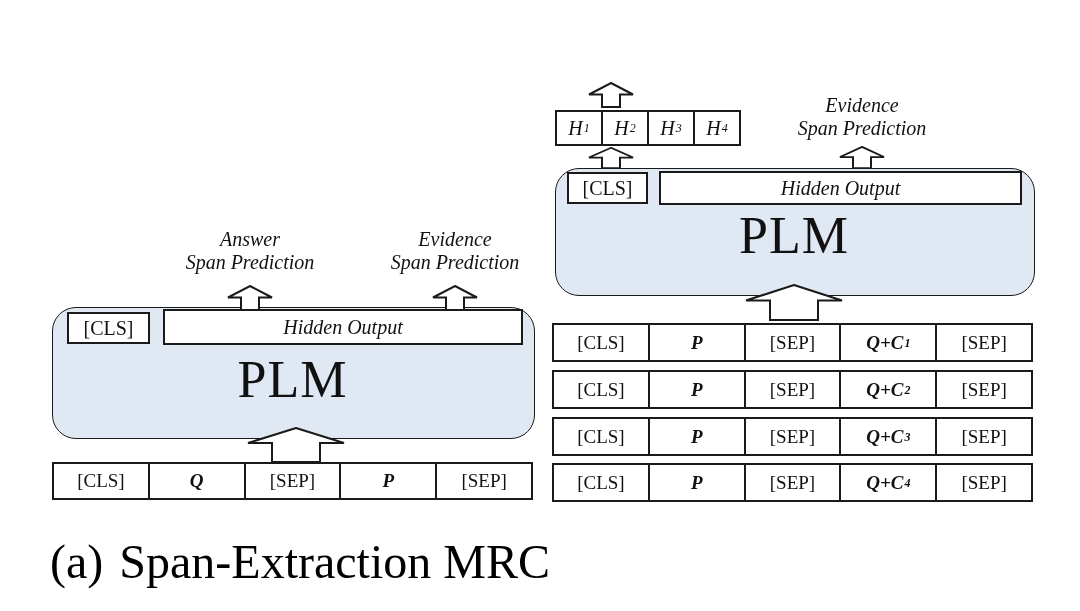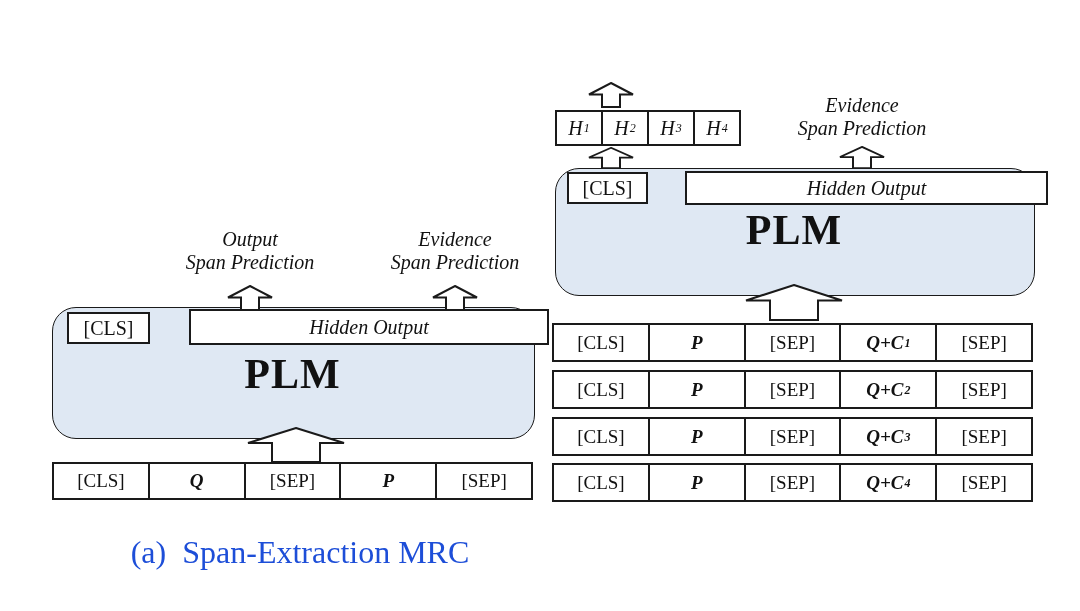--- a/index.html
+++ b/index.html
@@ -9,54 +9,54 @@
   }
   .plmbox {
     position:absolute; background:var(--plm-fill,#dfe8f3);
     border:1.6px solid var(--line,#1a1a1a); border-radius:24px; z-index:1;
   }
   .wbox {
     position:absolute; background:#fff; border:2px solid var(--line,#1a1a1a);
     display:flex; align-items:center; justify-content:center;
     font-size:20px; z-index:2; box-sizing:border-box;
   }
-  .hidden-label { font-style:italic;margin-left:26px; }
+  .hidden-label { font-style:italic; }
   .plm-text {
-    position:absolute; text-align:center; font-weight:bold; font-size:42px;
+    position:absolute; text-align:center; font-weight:normal; font-size:52px;
     letter-spacing:1px; z-index:2;
   }
   .dlabel {
     position:absolute; text-align:center; font-style:italic; font-size:20px;
     line-height:23px; z-index:2;
   }
   .trow { position:absolute; display:flex; z-index:3; }
   .cell {
     flex:1; border:2px solid var(--line,#1a1a1a); margin-left:-2px; background:#fff;
     display:flex; align-items:center; justify-content:center; font-size:19px;
     box-sizing:border-box;
   }
   .cell:first-child { margin-left:0; }
   .tok span, .tok sub { font-style:italic; font-weight:bold; }
   .hcell { font-style:italic; font-size:20px; }
   sub { font-size:12px; line-height:0; margin-left:1px; }
   .arrow { position:absolute; z-index:5; }
   .arrow polygon { fill:#fff; stroke:var(--line,#1a1a1a); stroke-width:2; }
   .caption {
-    position:absolute; font-size:32px; color:#1d4ed8; text-align:center;
+    position:absolute; font-size:48px; color:#000000; text-align:center;
     white-space:nowrap; z-index:2;
   }
   .cap-title { margin-left:16px; }
 </style>
 </head>
 <body>
 
 <div id="stage">
 
   <div class="dlabel" style="left:170px; top:228px; width:160px;">
-    <div>Output</div>
+    <div>Answer</div>
     <div>Span Prediction</div>
   </div>
   <div class="dlabel" style="left:375px; top:228px; width:160px;">
     <div>Evidence</div>
     <div>Span Prediction</div>
   </div>
 
   <svg class="arrow" style="left:227px; top:285px;" width="46" height="26" viewBox="0 0 46 26">
     <polygon points="23,1 45,12.5 32,12.5 32,25 14,25 14,12.5 1,12.5"></polygon>
   </svg>

